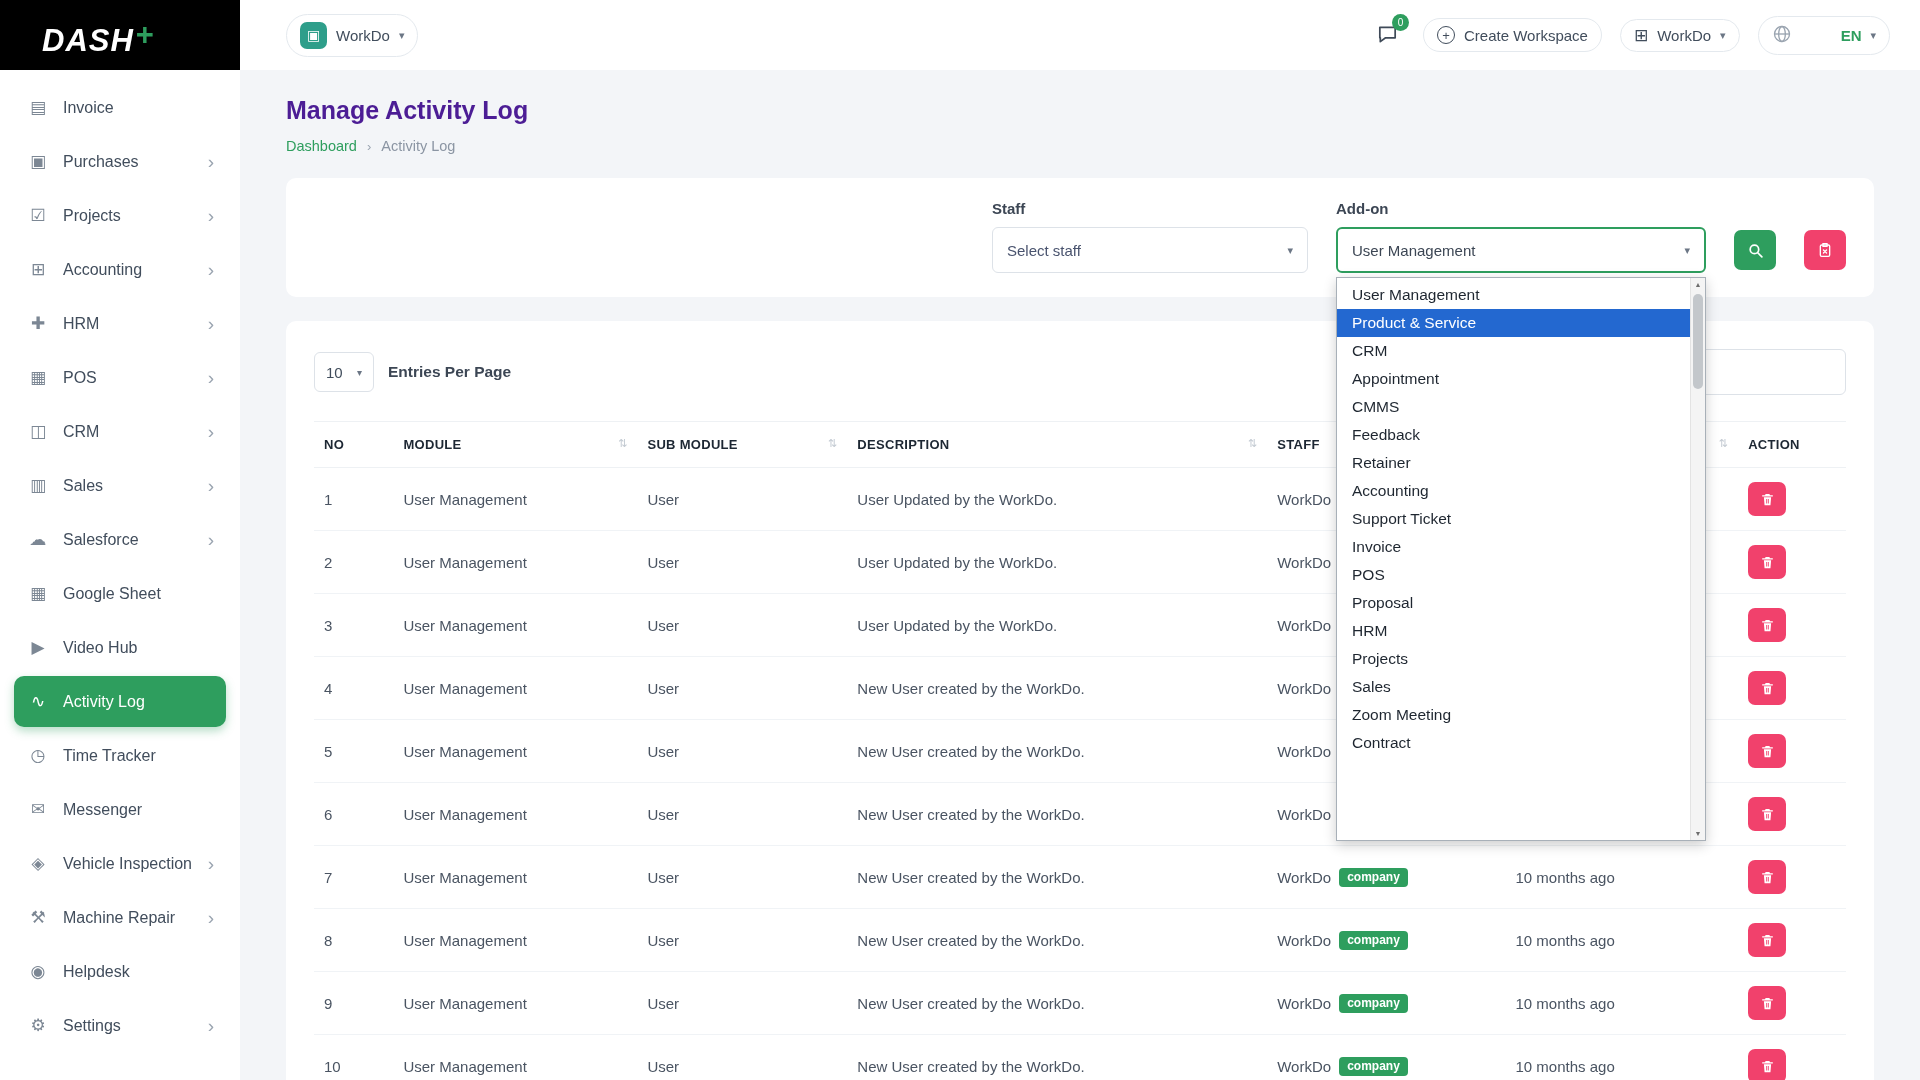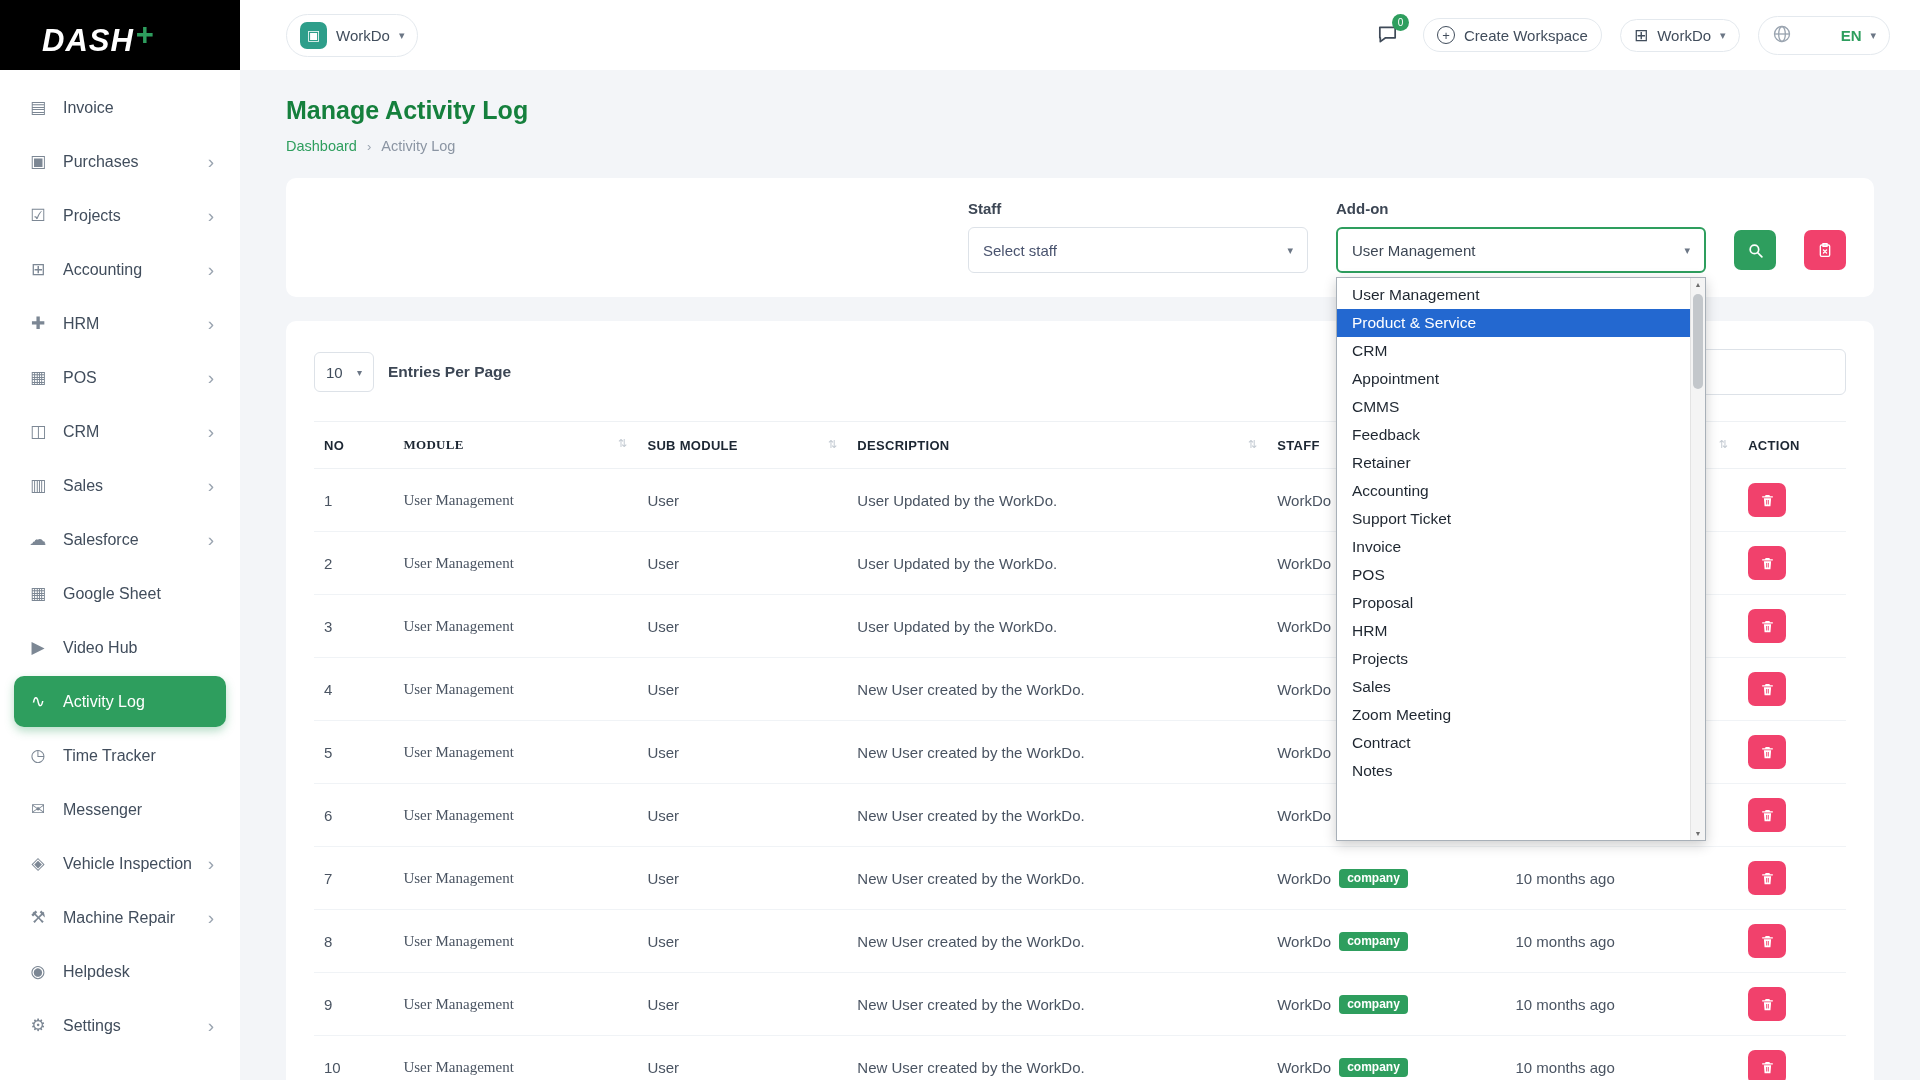--- a/index.html
+++ b/index.html
@@ -28,34 +28,34 @@
   .chip .caret { font-size:11px; color:#6b7685; }
   .ws-icon { width:27px; height:27px; background:#2e9e8a; border-radius:7px; color:#fff; display:flex; align-items:center; justify-content:center; font-size:14px; }
   .top-right { display:flex; align-items:center; gap:18px; }
   .icon-btn { position:relative; width:34px; height:34px; display:flex; align-items:center; justify-content:center; cursor:pointer; }
   .chat-badge { position:absolute; top:-4px; right:-4px; min-width:17px; height:17px; background:#2e9e5e; color:#fff; font-size:10px; border-radius:9px; display:flex; align-items:center; justify-content:center; padding:0 4px; }
   .plus-circle { width:18px; height:18px; border:1.6px solid #414d5c; border-radius:50%; display:flex; align-items:center; justify-content:center; font-size:13px; line-height:1; color:#414d5c; }
   .grid-glyph { font-size:17px; color:#414d5c; line-height:1; }
   .lang-label { color:#2e9e5e; font-weight:600;margin-left:40px; }
 
   .content { flex:1; padding:26px 46px 0 46px; overflow:hidden; }
-  .page-title { font-size:25px; font-weight:700; color:#15803d; }
+  .page-title { font-size:25px; font-weight:700; color:#4c1d95; }
   .breadcrumb { margin-top:13px; display:flex; align-items:center; gap:10px; font-size:14.5px; }
   .bc-home { color:#2e9e5e; cursor:pointer; text-decoration:none; }
   .bc-sep { color:#9aa4b0; font-size:13px; }
   .bc-cur { color:#8b95a3; }
 
   .card { background:#fff; border-radius:10px; }
 
   
   .filter-card { margin-top:24px; padding:22px 28px 24px 28px; position:relative; z-index:30; }
   .filter-row { display:flex; align-items:flex-end; gap:28px; justify-content:flex-end; }
   .field { display:flex; flex-direction:column; position:relative; }
   .field > label { font-size:15px; font-weight:600; color:#3c4654; margin-bottom:10px; }
-  .select { width:340px; height:46px; border:1px solid #dde2e8; border-radius:6px; background:#fff; display:flex; align-items:center; justify-content:space-between; padding:0 14px; font-size:15px; color:#49536e; cursor:pointer; }
+  .select { width:316px; height:46px; border:1px solid #dde2e8; border-radius:6px; background:#fff; display:flex; align-items:center; justify-content:space-between; padding:0 14px; font-size:15px; color:#49536e; cursor:pointer; }
   .select .caret { color:#6b7685; font-size:11px; }
   .field.addon .select { width:370px; border:2px solid #2e9e5e; color:#3c4654; }
   .btn { width:42px; height:40px; border:none; border-radius:7px; display:flex; align-items:center; justify-content:center; cursor:pointer; margin-bottom:3px; flex-shrink:0; }
   .btn-green { background:#2e9e5e; }
   .btn-pink { background:#f1416c; }
 
   
   .dropdown { position:absolute; top:calc(100% + 4px); left:0; width:370px; height:564px; background:#fff; border:1px solid #a8b0b8; box-shadow:0 4px 12px rgba(0,0,0,.2); z-index:100; overflow:hidden; }
   .dd-list { padding:3px 0; }
   .dd-item { padding:4px 15px; font-size:15.5px; color:#1e2630; line-height:20px; cursor:default; white-space:nowrap; }
@@ -70,21 +70,21 @@
   .table-controls { display:flex; align-items:center; }
   .pp-select { width:60px; height:40px; border:1px solid #dde2e8; border-radius:6px; display:flex; align-items:center; justify-content:space-between; padding:0 11px; font-size:15px; color:#414d5c; cursor:pointer; background:#fff; }
   .pp-select .caret { font-size:10px; color:#6b7685; }
   .pp-label { margin-left:14px; font-size:15.5px; font-weight:600; color:#3c4654;text-align:right; }
   .search-input { margin-left:auto; width:345px; height:46px; border:1px solid #dde2e8; border-radius:6px; padding:0 14px; font-size:15px; color:#49536e; outline:none; background:#fff; }
 
   table { width:100%; border-collapse:collapse; margin-top:26px; table-layout:fixed; }
   th { font-size:13px; font-weight:700; color:#1d2733; text-transform:uppercase; text-align:left; padding:15px 10px; border-top:1px solid #eef1f4; border-bottom:1px solid #eef1f4; letter-spacing:.3px; }
   th .sort { float:right; color:#c3cad2; font-size:11px; font-weight:400; }
   td { font-size:15px; color:#4a5462; padding:14px 10px; border-bottom:1px solid #f0f3f6; vertical-align:middle; }
-  .c-no { width:70px; }  .c-module { width:215px;font-family:Liberation Serif, serif; } .c-sub { width:185px; }
+  .c-no { width:70px; }  .c-module { width:215px; } .c-sub { width:185px; }
   .c-desc { width:370px; } .c-staff { width:210px; } .c-date { width:205px; } .c-action { width:95px; }
   .badge { display:inline-block; background:#2e9e5e; color:#fff; font-size:12px; font-weight:600; padding:2.5px 8px; border-radius:4px; margin-left:8px; vertical-align:1px; }
   .del-btn { width:38px; height:34px; background:#f1416c; border:none; border-radius:7px; display:inline-flex; align-items:center; justify-content:center; cursor:pointer; }
 </style>
 </head>
 <body>
 
 <div class="app">
 
   <aside class="sidebar">
@@ -262,21 +262,20 @@
                   <div class="dd-item">Accounting</div>
                   <div class="dd-item">Support Ticket</div>
                   <div class="dd-item">Invoice</div>
                   <div class="dd-item">POS</div>
                   <div class="dd-item">Proposal</div>
                   <div class="dd-item">HRM</div>
                   <div class="dd-item">Projects</div>
                   <div class="dd-item">Sales</div>
                   <div class="dd-item">Zoom Meeting</div>
                   <div class="dd-item">Contract</div>
-                  <div class="dd-item">Notes</div>
                 </div>
               <div class="dd-scrollbar">
                 <span class="dd-arrow up">▲</span>
                 <span class="dd-thumb"></span>
                 <span class="dd-arrow down">▼</span>
               </div>
             </div>
           </div>
           <button class="btn btn-green">
             <svg width="17" height="17" viewBox="0 0 24 24" fill="none" stroke="#fff" stroke-width="2.4" stroke-linecap="round">

